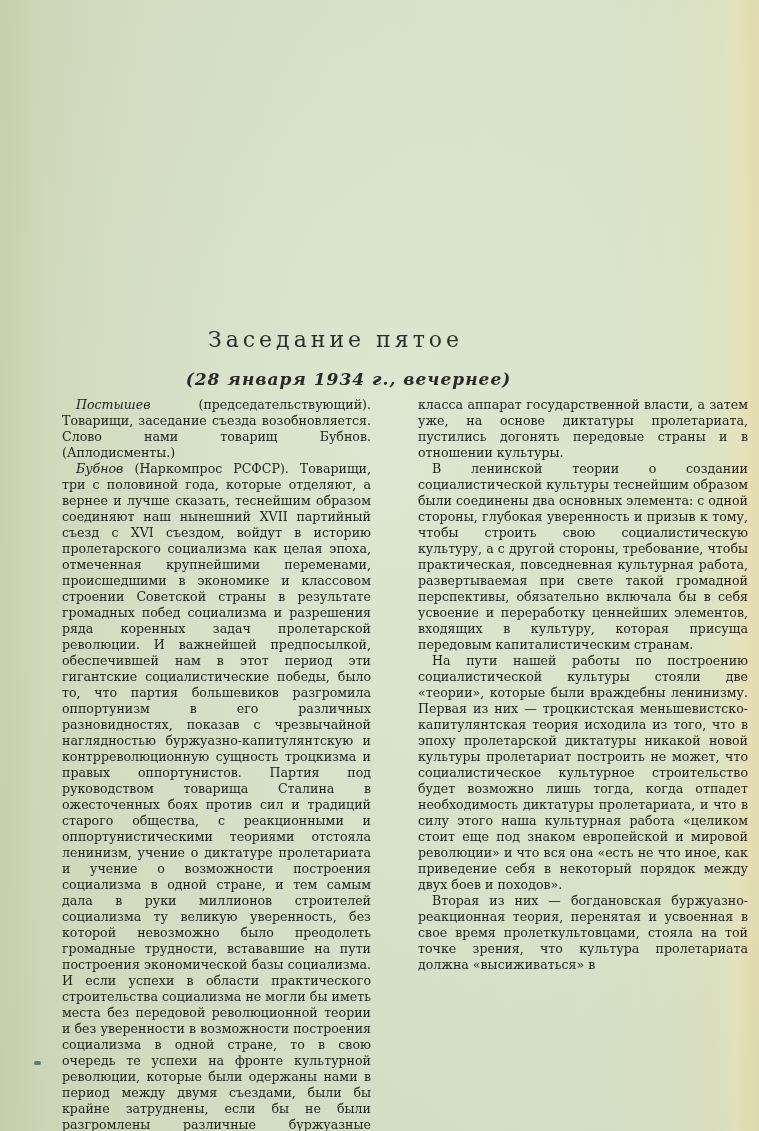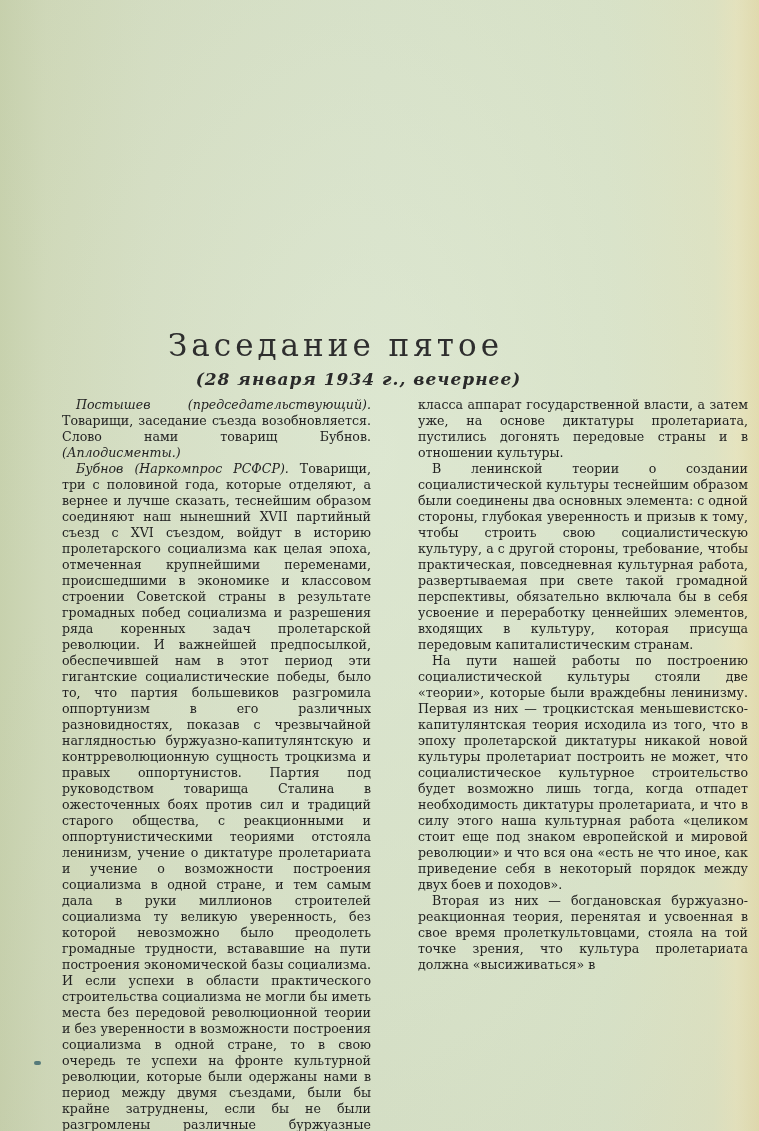--- a/index.html
+++ b/index.html
@@ -21,29 +21,29 @@
       background: radial-gradient(ellipse at 50% 40%, rgba(230,240,220,0.35), rgba(190,200,160,0.15) 70%, rgba(180,185,150,0.2) 100%);
       pointer-events: none;
     }
     .title {
       position: absolute;
       left: 0;
       width: 671px;
       top: 327px;
       text-align: center;
       font-family: "DejaVu Serif", serif;
-      font-size: 31px;
+      font-size: 22px;
       letter-spacing: 4px;
       color: #2e2e2e;
       font-weight: normal;
       margin: 0;
     }
     .subtitle {
       position: absolute;
-      left: 10px;
+      left: 0;
       width: 697px;
       top: 369px;
       text-align: center;
       font-family: "DejaVu Serif", serif;
       font-size: 17px;
       font-style: italic;
       font-weight: bold;
       letter-spacing: 1px;
       color: #2a2a2a;
       margin: 0;
@@ -71,21 +71,20 @@
       hyphens: manual;
     }
     .column p.noindent {
       text-indent: 14px;
     }
     .speaker {
       font-style: italic;
       font-weight: normal;
     }
     .role {
-      font-style: italic;
     }
     .mark {
       position: absolute;
       width: 7px;
       height: 4px;
       background: #557a7a;
       border-radius: 2px;
       transform: rotate(-25px);
       left: 34px;
       top: 1061px;

